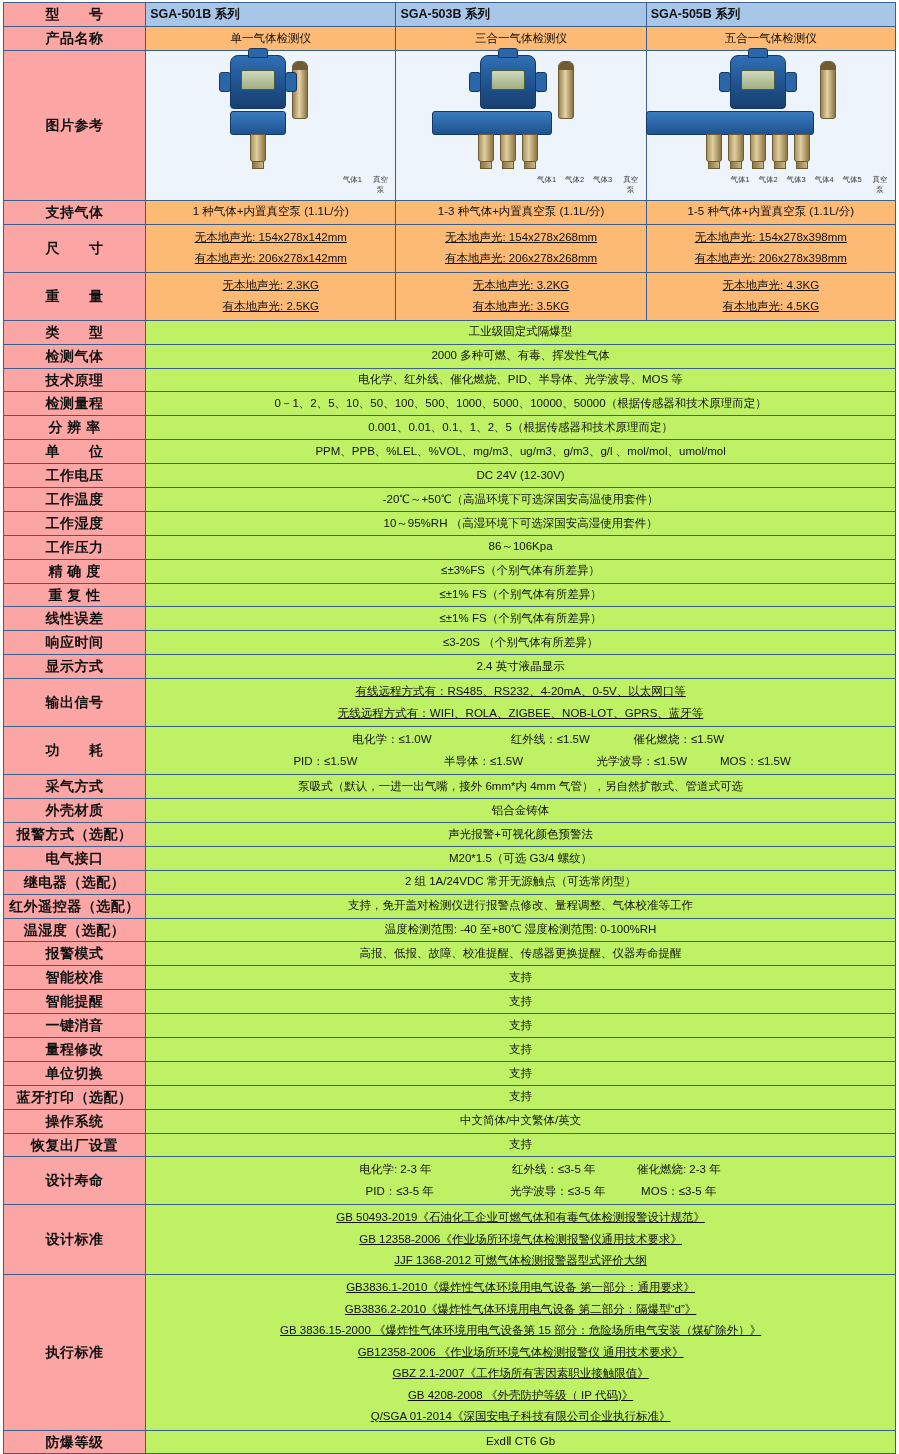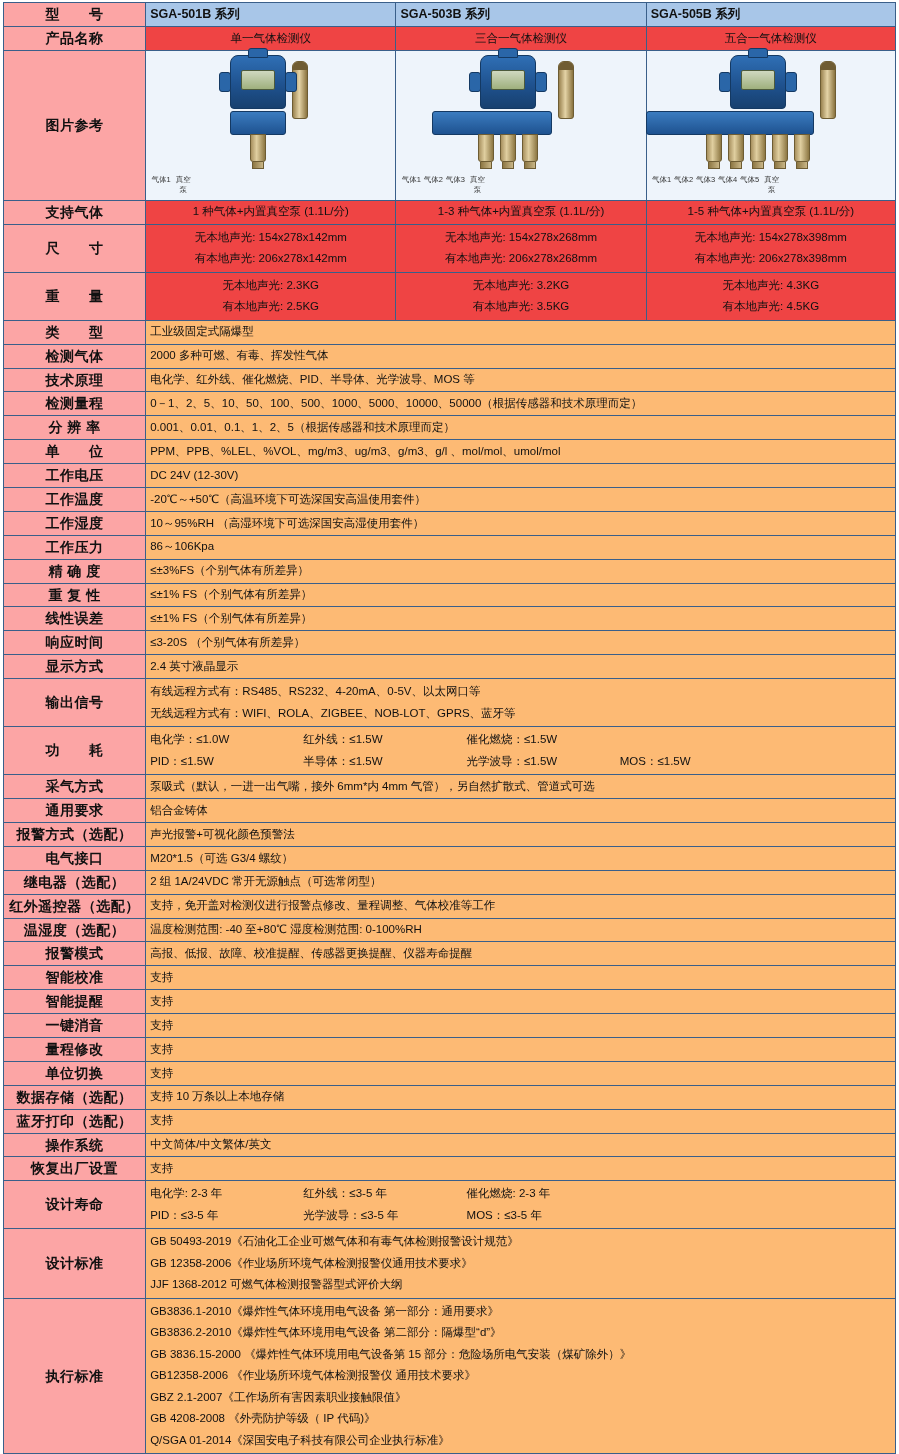--- a/index.html
+++ b/index.html
@@ -31,36 +31,37 @@
   td.label {
     width: 142px;
     background: #fca5a5;
     text-align: center;
     font-weight: bold;
     font-size: 14px;
     letter-spacing: 0.5px;
     color: #111;
   }
   td.val {
-    background: #fdba74;
+    background: #bef264;
     padding-left: 8px;
     font-size: 11.5px;
+    text-align: center;
   }
   td.valc {
-    background: #ef4444;
+    background: #fdba74;
     text-align: center;
     font-size: 11.5px;
   }
   td.head {
     background: #a8c6e8;
     text-align: left;
     font-weight: bold;
     font-size: 12.5px;
   }
-  .sub { display: block; }
+  .sub { display: block; text-decoration: underline; }
   .pad6 { padding: 3px 0; }
   .imgcell { background: #eef4fb; text-align: center; padding: 4px 0; height: 150px; }
   .dev-head {
     width: 56px; height: 54px; margin: 0 auto;
     background: linear-gradient(180deg,#2f6fb5 0%, #1f528f 55%, #17406f 100%);
     border-radius: 8px 8px 4px 4px;
     position: relative;
     border: 1px solid #143963;
   }
   .dev-screen {
@@ -96,21 +97,21 @@
     border: 1px solid #6d5c33; border-top: none;
   }
   .tank {
     position: absolute; right: 4px; top: 6px;
     width: 16px; height: 58px;
     background: linear-gradient(90deg,#9a8350,#e4d3a6 45%,#8a733f);
     border: 1px solid #6d5c33; border-radius: 6px 6px 3px 3px;
   }
   .tank .cap { height: 8px; background: #6f5c33; border-radius: 5px 5px 0 0; }
   .devwrap { position: relative; display: inline-block; padding-right: 26px; }
-  .caps { display: flex; justify-content: flex-start; margin-top: 2px; }
+  .caps { display: flex; justify-content: flex-end; gap: 6px; margin-top: 2px; }
   .caps span { width: 22px; font-size: 7.5px; color: #333; text-align: center; }
 </style>
 </head>
 <body>
 
 <div id="sheet">
 <table class="spec">
   <colgroup>
     <col style="width:142px">
         <col style="width:250px">
@@ -362,21 +363,21 @@
         <span style="display:inline-block">MOS：≤1.5W</span>
       </div>
     </td>
   </tr>
 
   <tr>
     <td class="label">采气方式</td>
     <td class="val" colspan="3">泵吸式（默认，一进一出气嘴，接外 6mm*内 4mm 气管），另自然扩散式、管道式可选</td>
   </tr>
   <tr>
-    <td class="label">通用要求</td>
+    <td class="label">外壳材质</td>
     <td class="val" colspan="3">铝合金铸体</td>
   </tr>
   <tr>
     <td class="label">报警方式（选配）</td>
     <td class="val" colspan="3">声光报警+可视化颜色预警法</td>
   </tr>
   <tr>
     <td class="label">电气接口</td>
     <td class="val" colspan="3">M20*1.5（可选 G3/4 螺纹）</td>
   </tr>
@@ -408,24 +409,20 @@
     <td class="label">一键消音</td>
     <td class="val" colspan="3">支持</td>
   </tr>
   <tr>
     <td class="label">量程修改</td>
     <td class="val" colspan="3">支持</td>
   </tr>
   <tr>
     <td class="label">单位切换</td>
     <td class="val" colspan="3">支持</td>
-  </tr>
-  <tr>
-    <td class="label">数据存储（选配）</td>
-    <td class="val" colspan="3">支持 10 万条以上本地存储</td>
   </tr>
   <tr>
     <td class="label">蓝牙打印（选配）</td>
     <td class="val" colspan="3">支持</td>
   </tr>
   <tr>
     <td class="label">操作系统</td>
     <td class="val" colspan="3">中文简体/中文繁体/英文</td>
   </tr>
   <tr>

